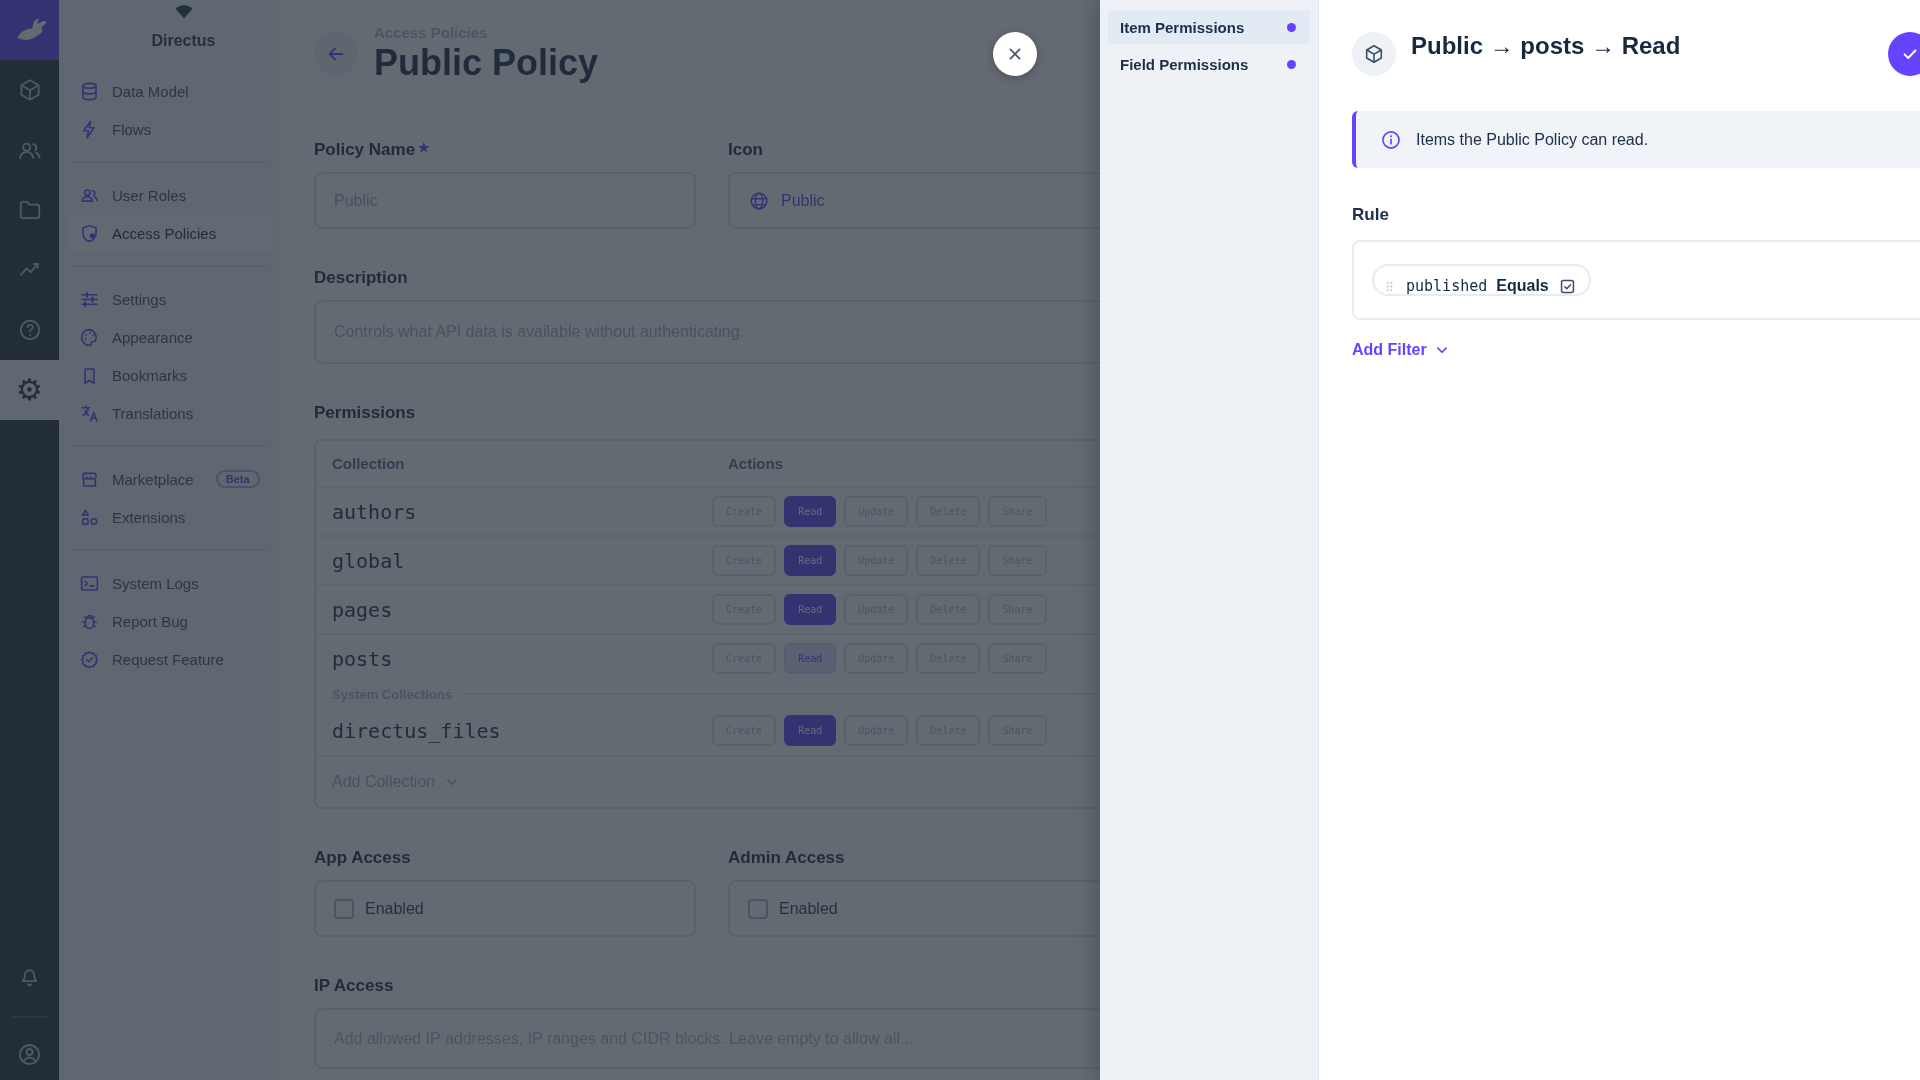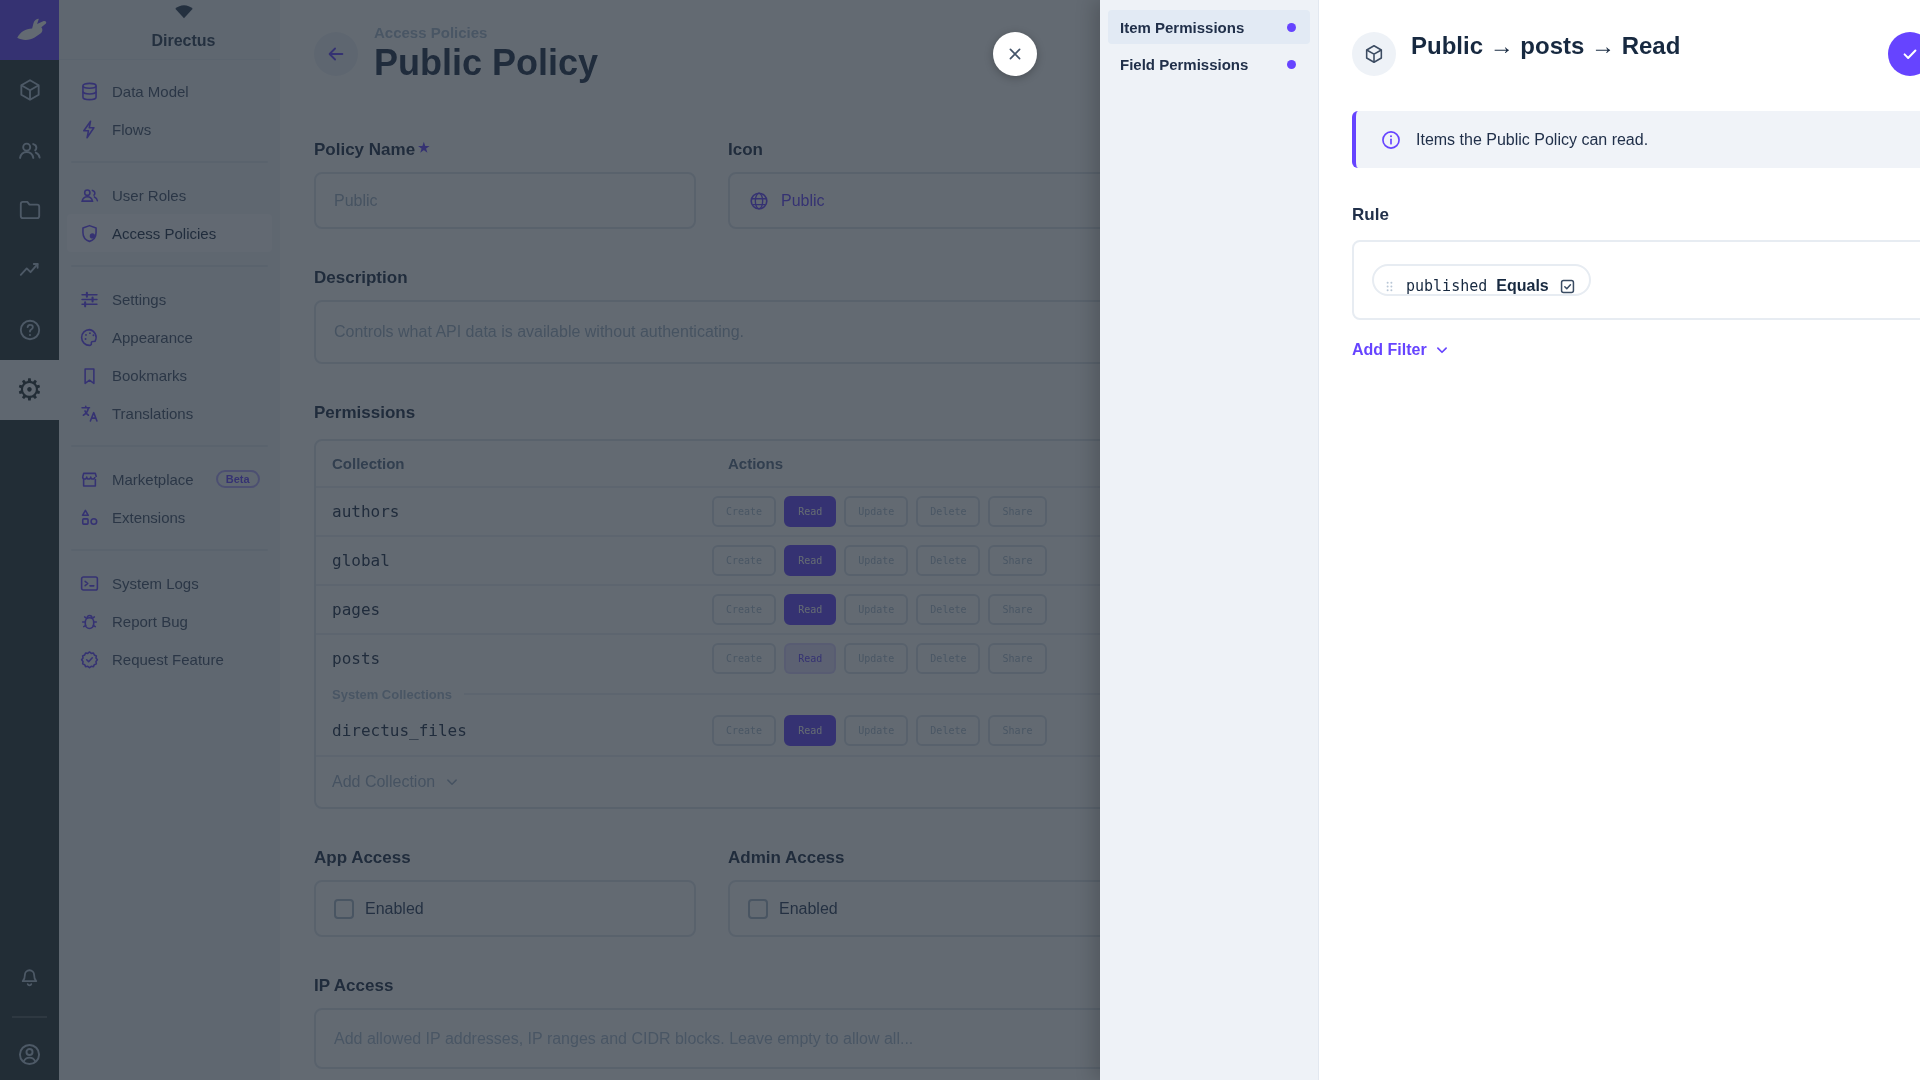--- a/index.html
+++ b/index.html
@@ -68,21 +68,21 @@
 
   
   .perm-table { margin-top:16px; width:796px; border:2px solid #dde3ec; border-radius:8px;
     overflow:hidden; background:#fff; }
   .perm-head { display:grid; grid-template-columns:396px 1fr; height:45px;
     align-items:center; }
   .perm-head > div { font-size:15px; font-weight:600; color:#5a6e89; padding-left:16px; }
   .perm-row { display:grid; grid-template-columns:396px 1fr; height:49px;
     align-items:center; border-top:2px solid #eaeff5; }
   .perm-row.system { border-top:none; }
-  .perm-cell-collection { padding-left:16px; font-size:16px; color:#21304a; }
+  .perm-cell-collection { padding-left:16px; font-size:20px; color:#21304a; }
   .perm-cell-actions { display:flex; gap:8px; align-items:center; }
   .perm-btn { font-family:"DejaVu Sans Mono", monospace; font-size:10px; height:31px;
     padding:0 12px; border:2px solid #d9e0ea; border-radius:6px; background:#fff;
     color:#a9bccf; cursor:pointer; }
   .perm-btn.solid { background:#6644ff; border-color:#6644ff; color:#fff; }
   .perm-btn.tint { background:rgba(102,68,255,.16); border-color:rgba(102,68,255,.1);
     color:#6644ff; }
   .system-divider { display:flex; align-items:center; gap:12px; height:24px;
     padding:0 0 0 16px; }
   .system-divider span { font-size:13px; font-weight:600; color:#a9bbd1; white-space:nowrap; }

